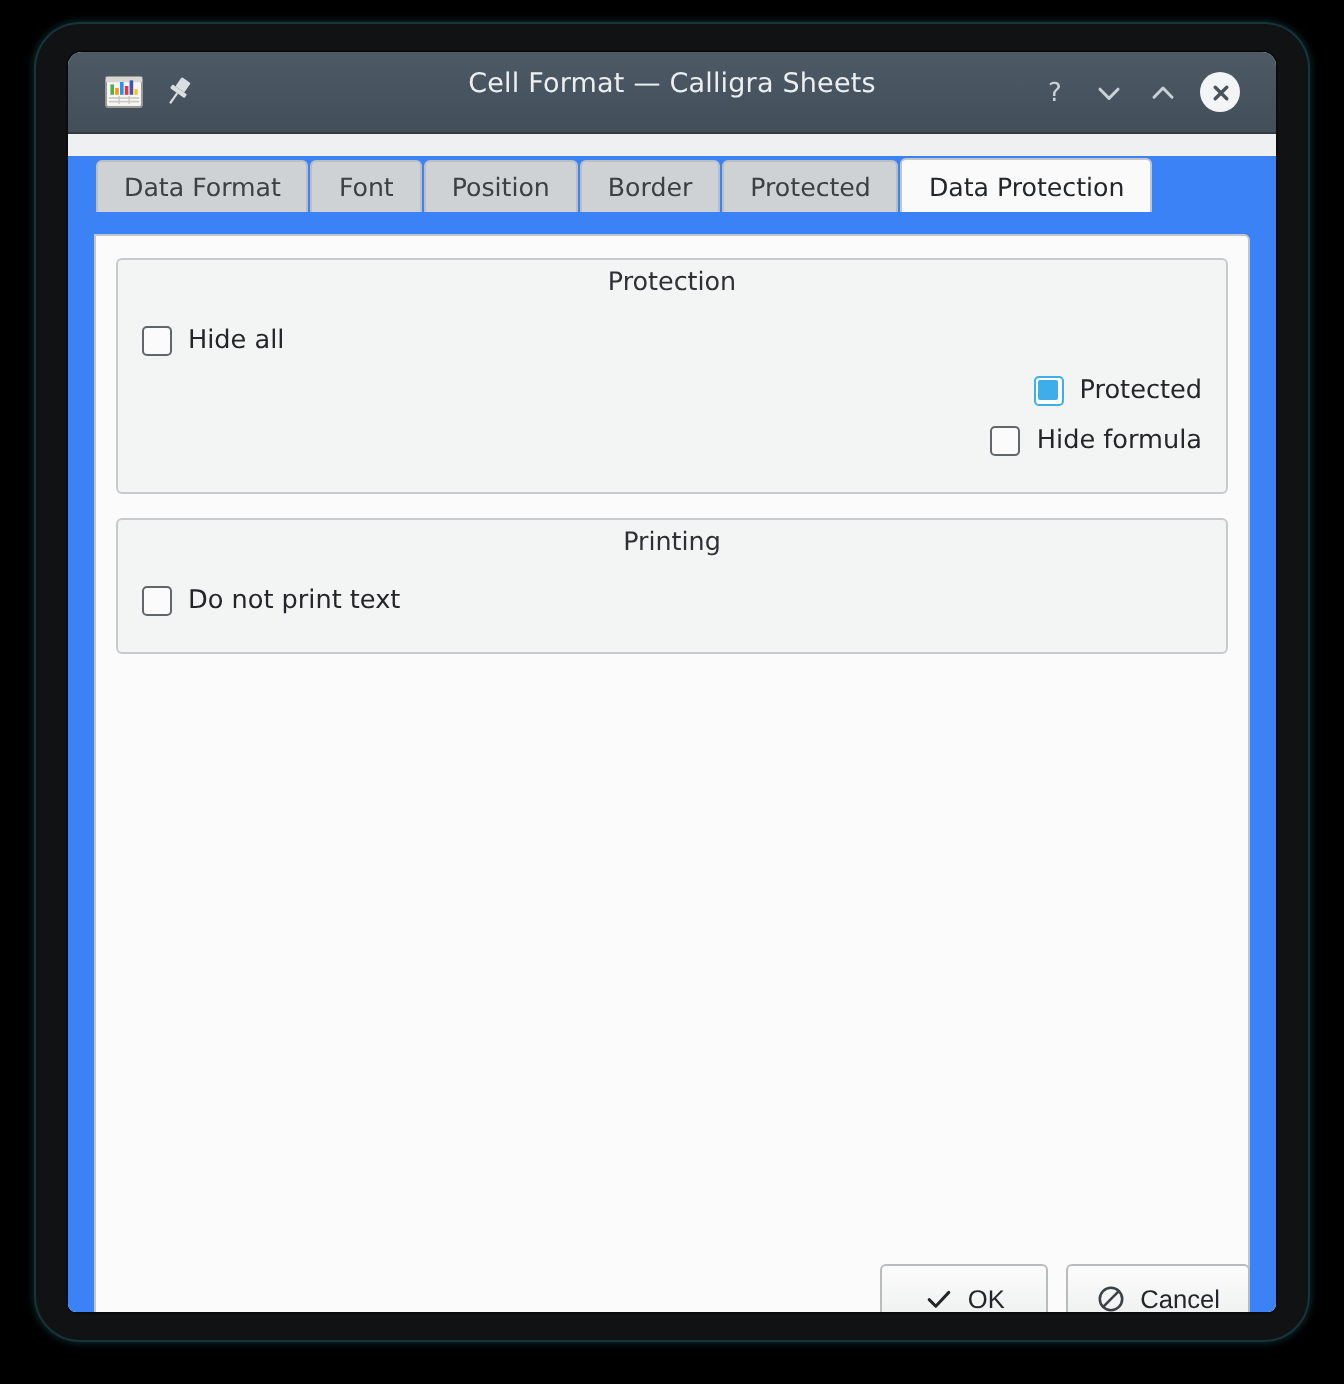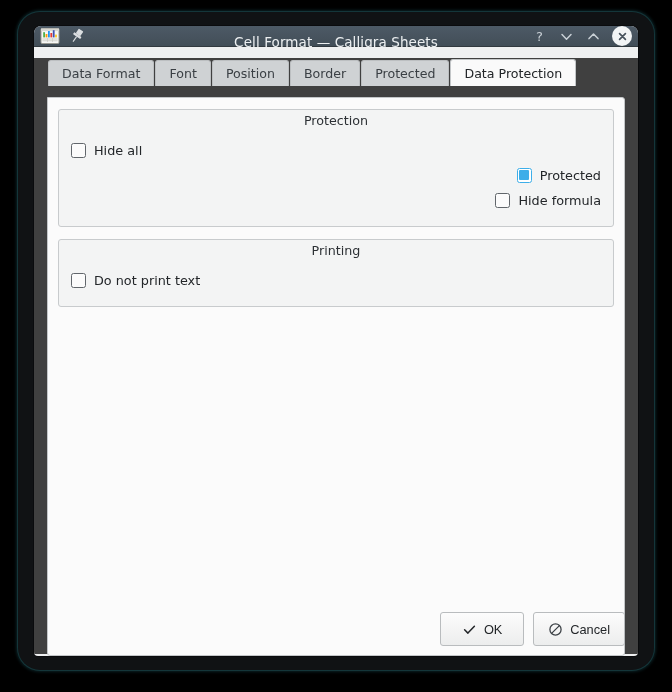--- a/index.html
+++ b/index.html
@@ -42,25 +42,25 @@
     height: 630px;
     border-radius: 7px 7px 4px 4px;
     overflow: hidden;
     background: #eff0f1;
     box-shadow: 0 0 0 1px rgba(0,0,0,0.35);
   }
 
   
   .titlebar {
     position: relative;
-    height: 21px;
+    height: 41px;
     background: linear-gradient(180deg, #4d5a66 0%, #47535e 55%, #424e58 100%);
     display: flex;
     align-items: center;
-    padding: 0 6px;
+    padding: 0 18px;
     box-sizing: border-box;
     border-bottom: 1px solid #31393f;
   }
 
   .tb-left {
     display: flex;
     align-items: center;
     gap: 8px;
     z-index: 2;
   }
@@ -117,21 +117,21 @@
     background: #f2f4f5;
     display: flex;
     align-items: center;
     justify-content: center;
   }
 
   
   .dialog-body {
     position: relative;
     height: 596px;
-    background: #404040;
+    background: #3b82f6;
     padding: 0;
     box-sizing: border-box;
   }
 
   
   .tabbar {
     position: relative;
     height: 28px;
     margin: 11px 0 0 0;
     padding-left: 14px;

